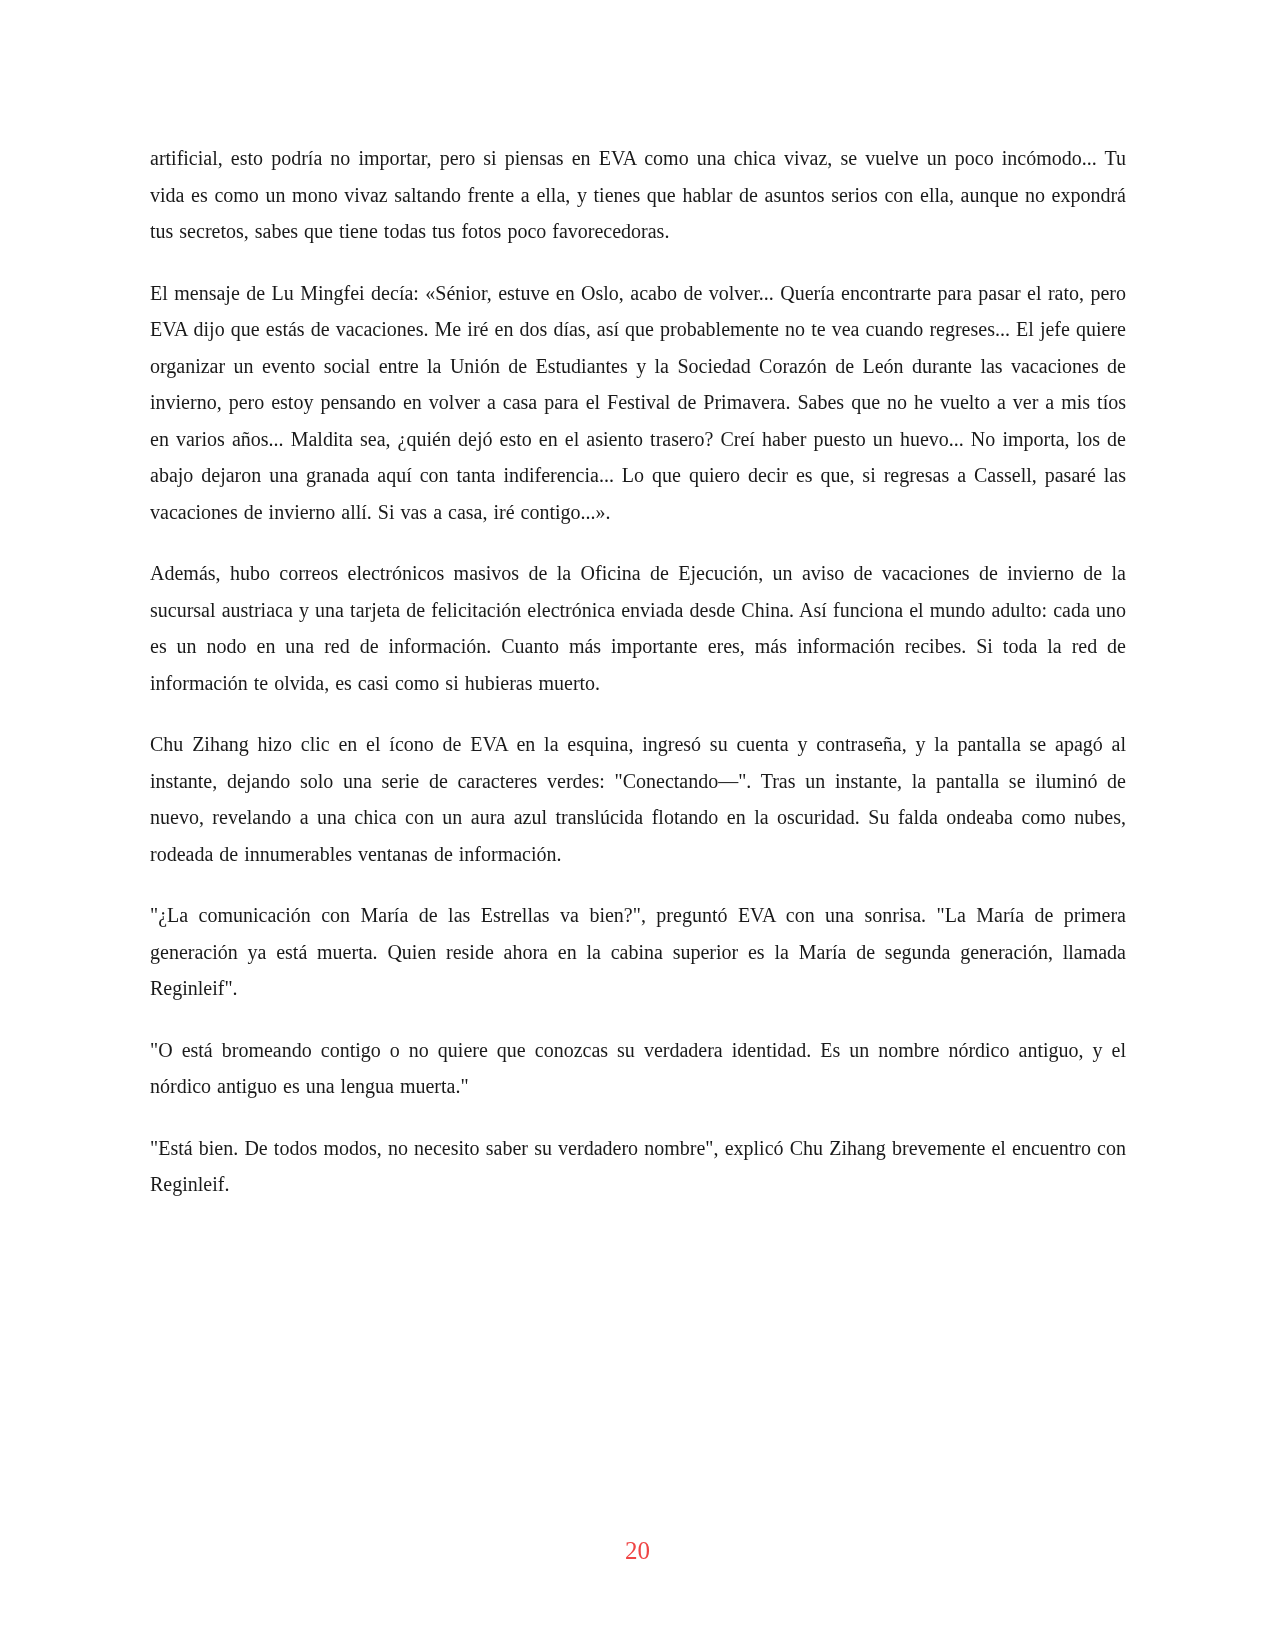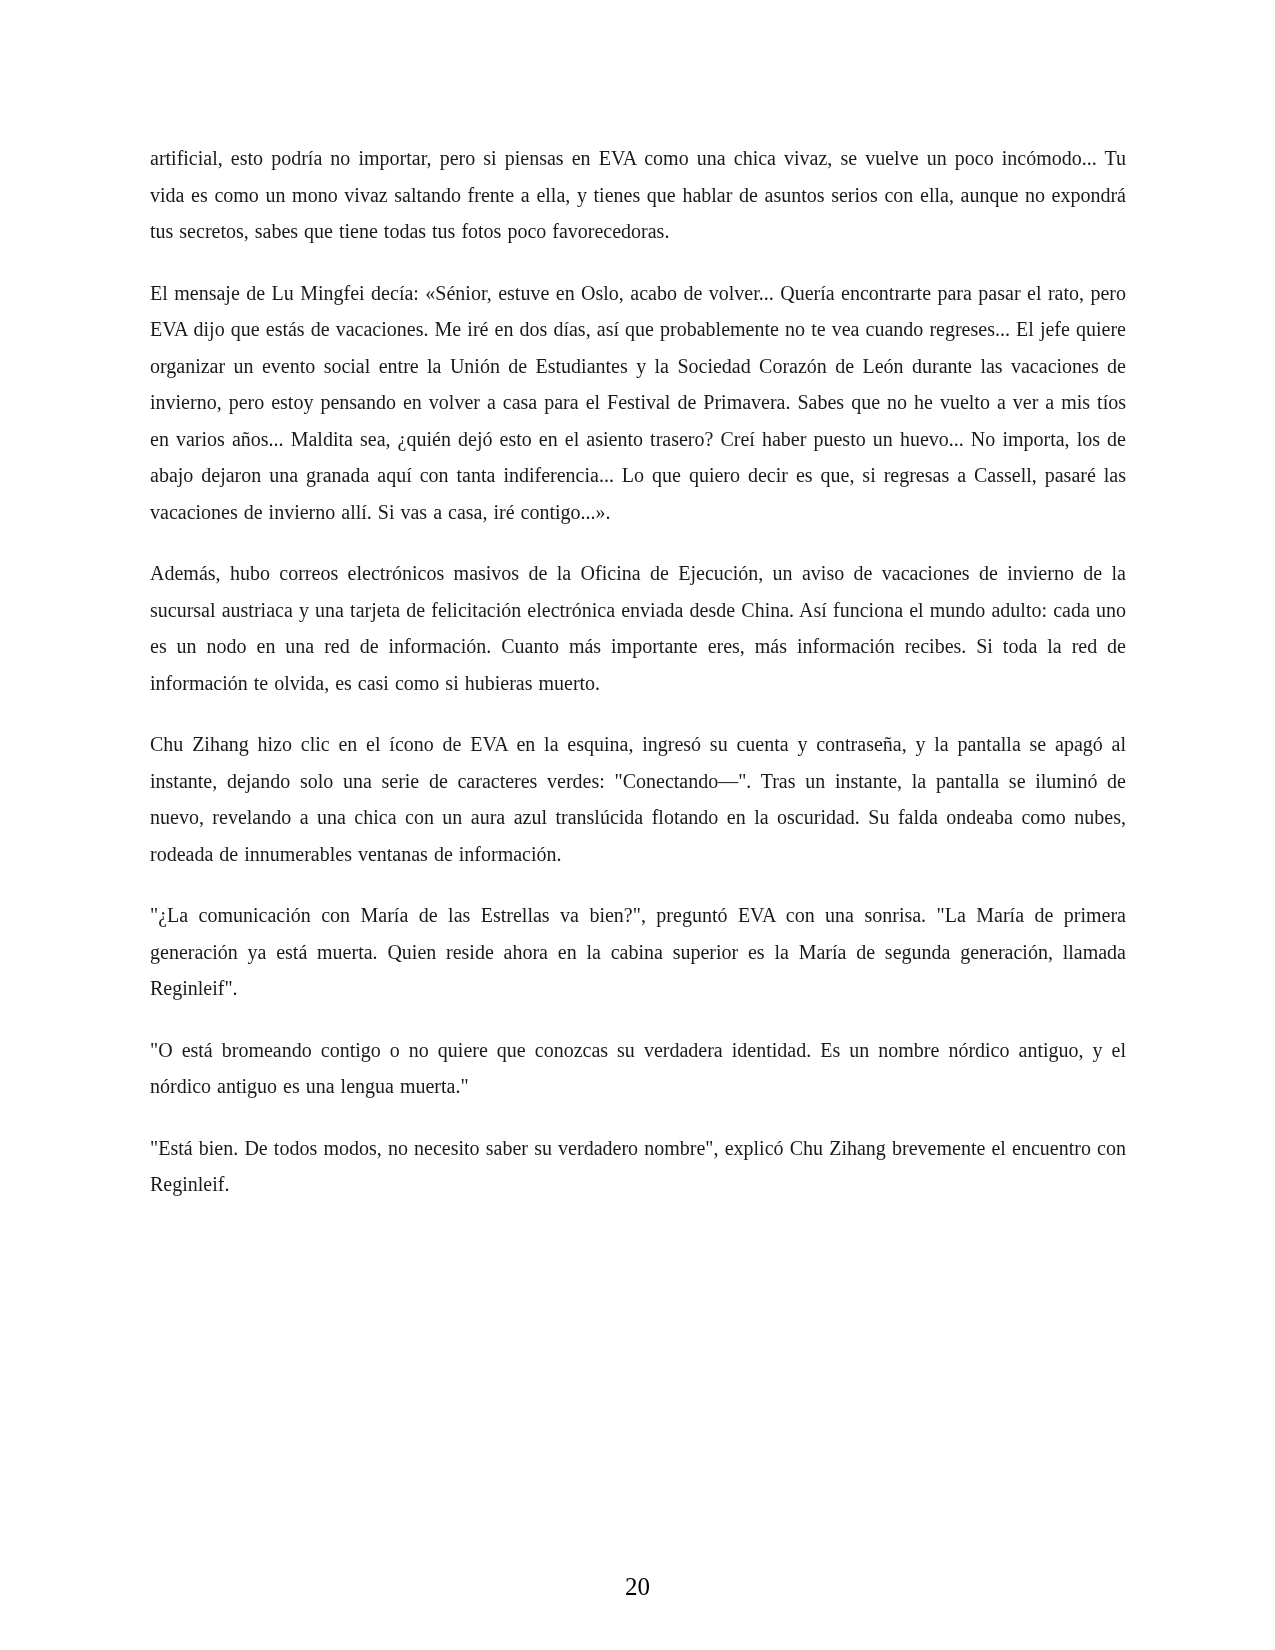--- a/index.html
+++ b/index.html
@@ -30,22 +30,21 @@
     margin: 0 0 25px 0;
     padding: 0;
   }
   .page-number {
     position: absolute;
     top: 1537px;
     left: 0;
     width: 1275px;
     text-align: center;
     font-size: 25px;
-    color: #000000;
-    margin-top: 36px;
+    color: #ef4444;
   }
 </style>
 </head>
 <body>
 
 <div class="page">
   <div class="content">
     <p>artificial, esto podría no importar, pero si piensas en EVA como una chica vivaz, se vuelve un poco incómodo... Tu vida es como un mono vivaz saltando frente a ella, y tienes que hablar de asuntos serios con ella, aunque no expondrá tus secretos, sabes que tiene todas tus fotos poco favorecedoras.</p>
     <p>El mensaje de Lu Mingfei decía: «Sénior, estuve en Oslo, acabo de volver... Quería encontrarte para pasar el rato, pero EVA dijo que estás de vacaciones. Me iré en dos días, así que probablemente no te vea cuando regreses... El jefe quiere organizar un evento social entre la Unión de Estudiantes y la Sociedad Corazón de León durante las vacaciones de invierno, pero estoy pensando en volver a casa para el Festival de Primavera. Sabes que no he vuelto a ver a mis tíos en varios años... Maldita sea, ¿quién dejó esto en el asiento trasero? Creí haber puesto un huevo... No importa, los de abajo dejaron una granada aquí con tanta indiferencia... Lo que quiero decir es que, si regresas a Cassell, pasaré las vacaciones de invierno allí. Si vas a casa, iré contigo...».</p>
     <p>Además, hubo correos electrónicos masivos de la Oficina de Ejecución, un aviso de vacaciones de invierno de la sucursal austriaca y una tarjeta de felicitación electrónica enviada desde China. Así funciona el mundo adulto: cada uno es un nodo en una red de información. Cuanto más importante eres, más información recibes. Si toda la red de información te olvida, es casi como si hubieras muerto.</p>

